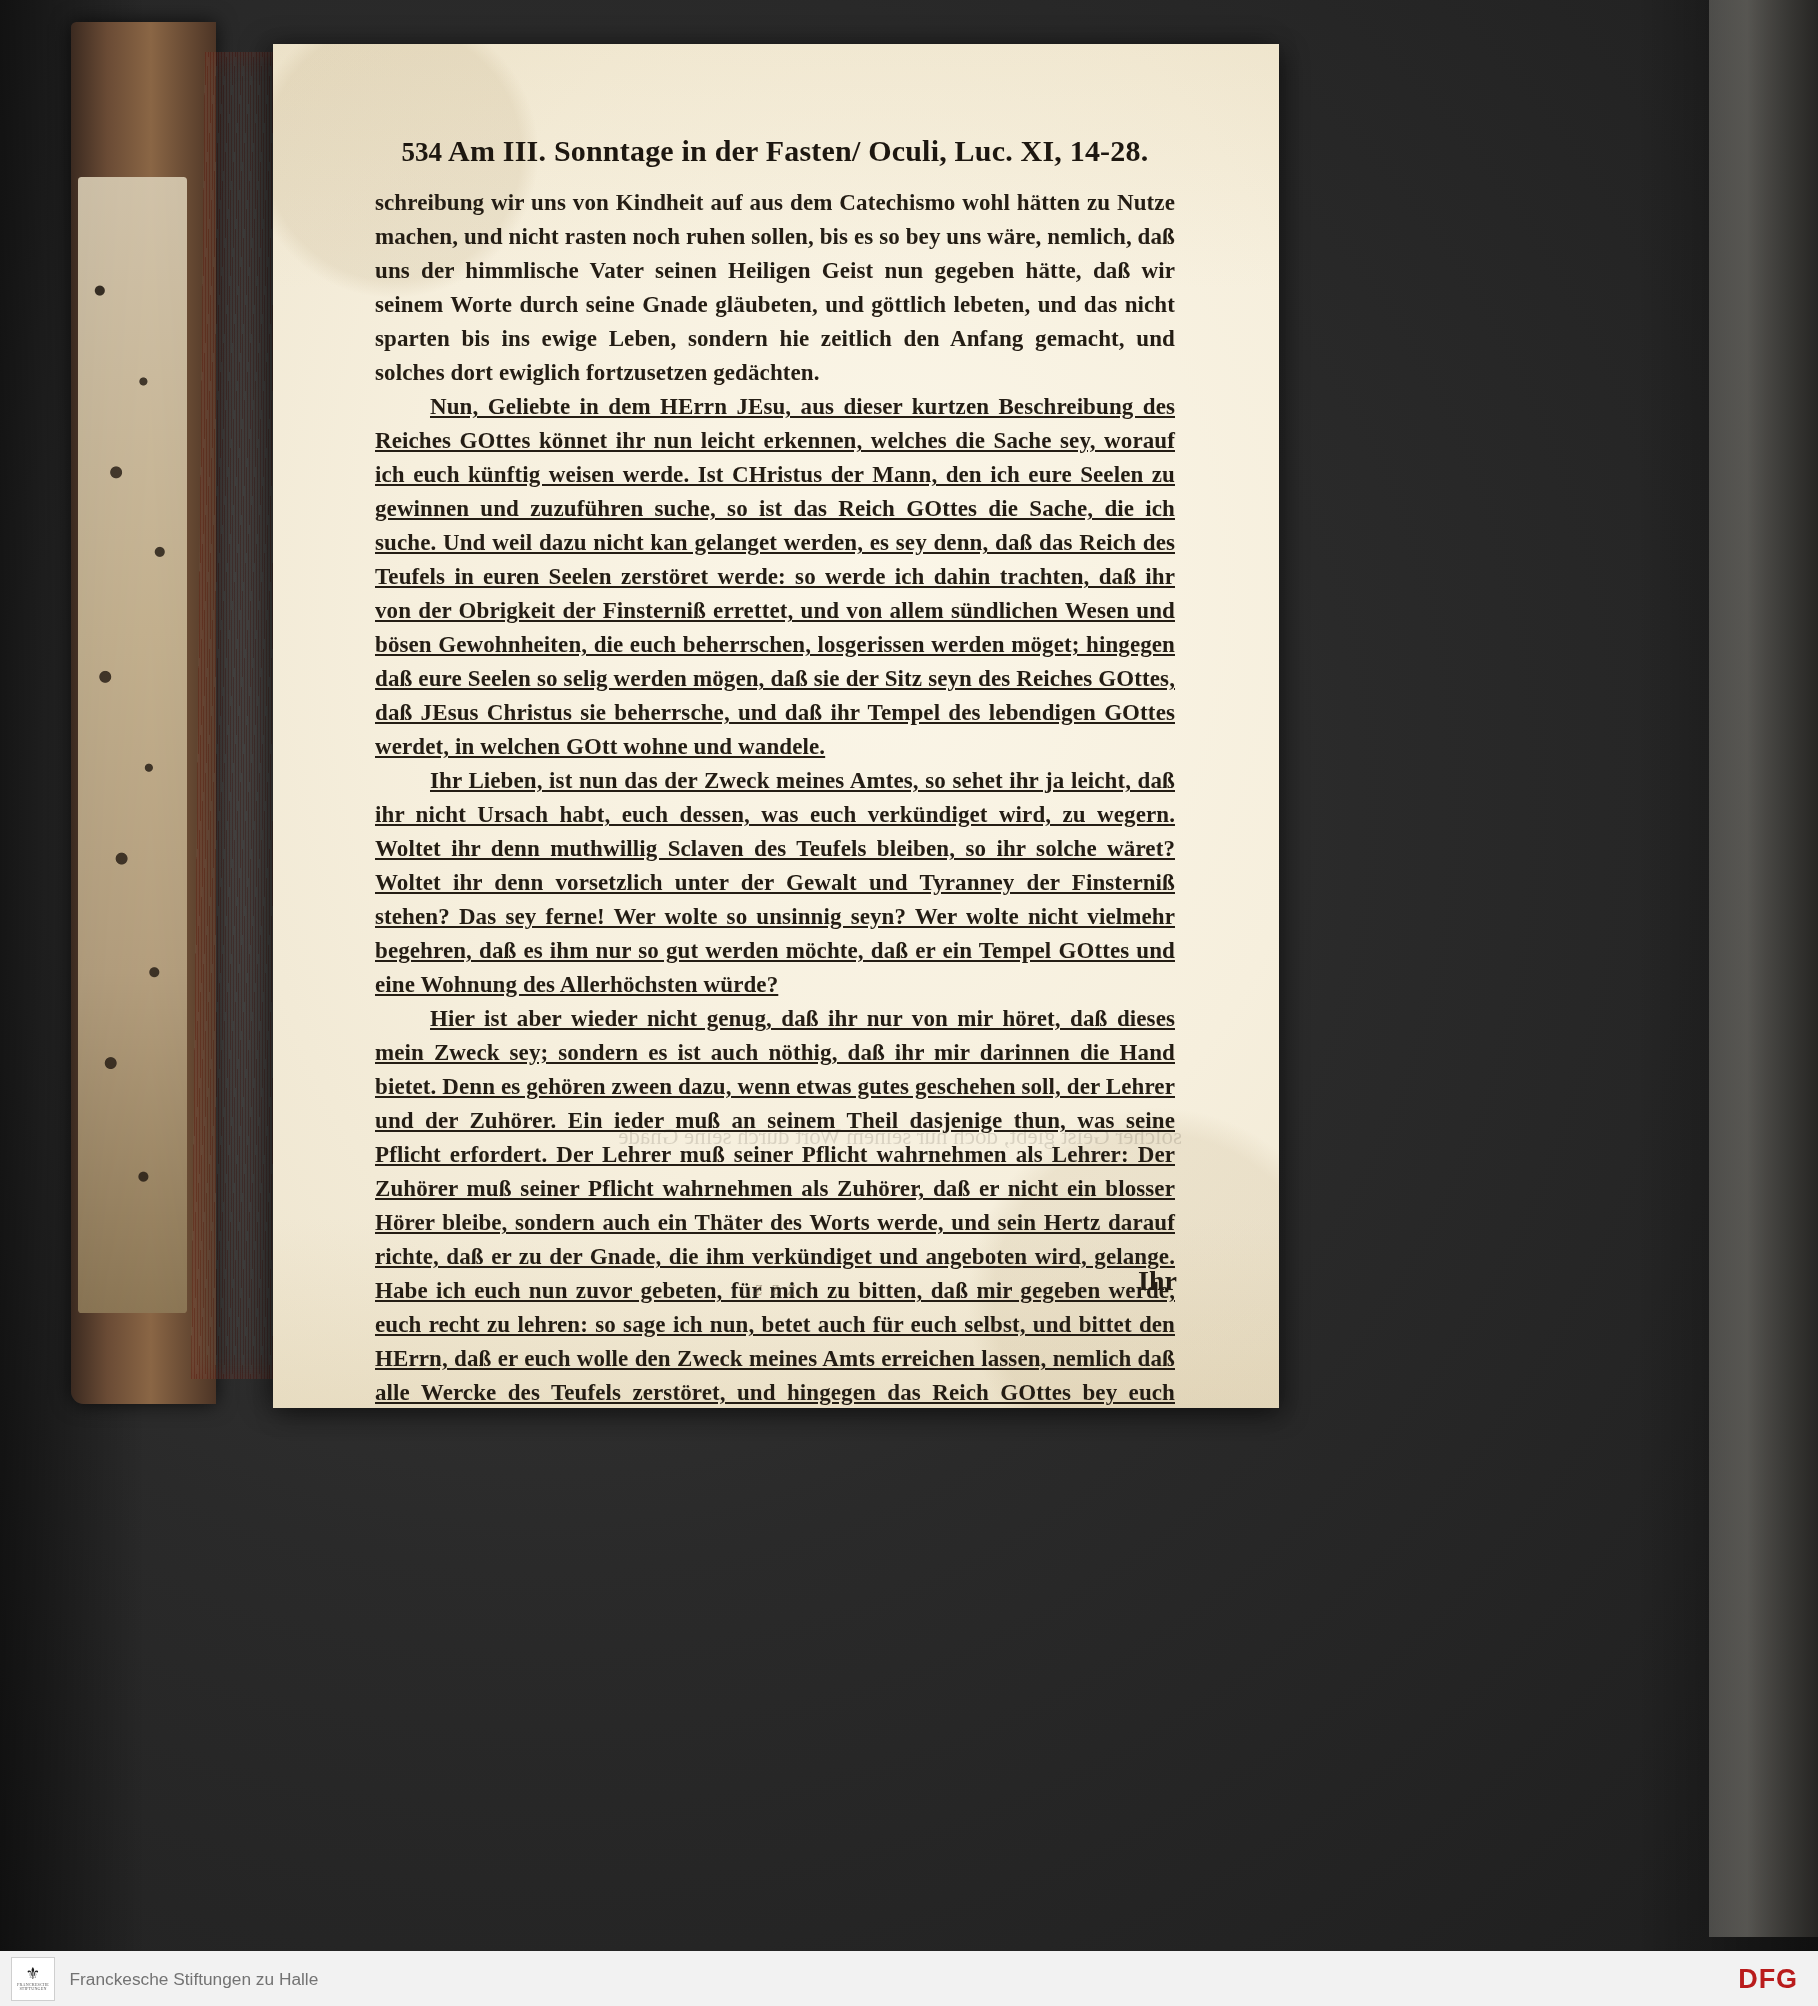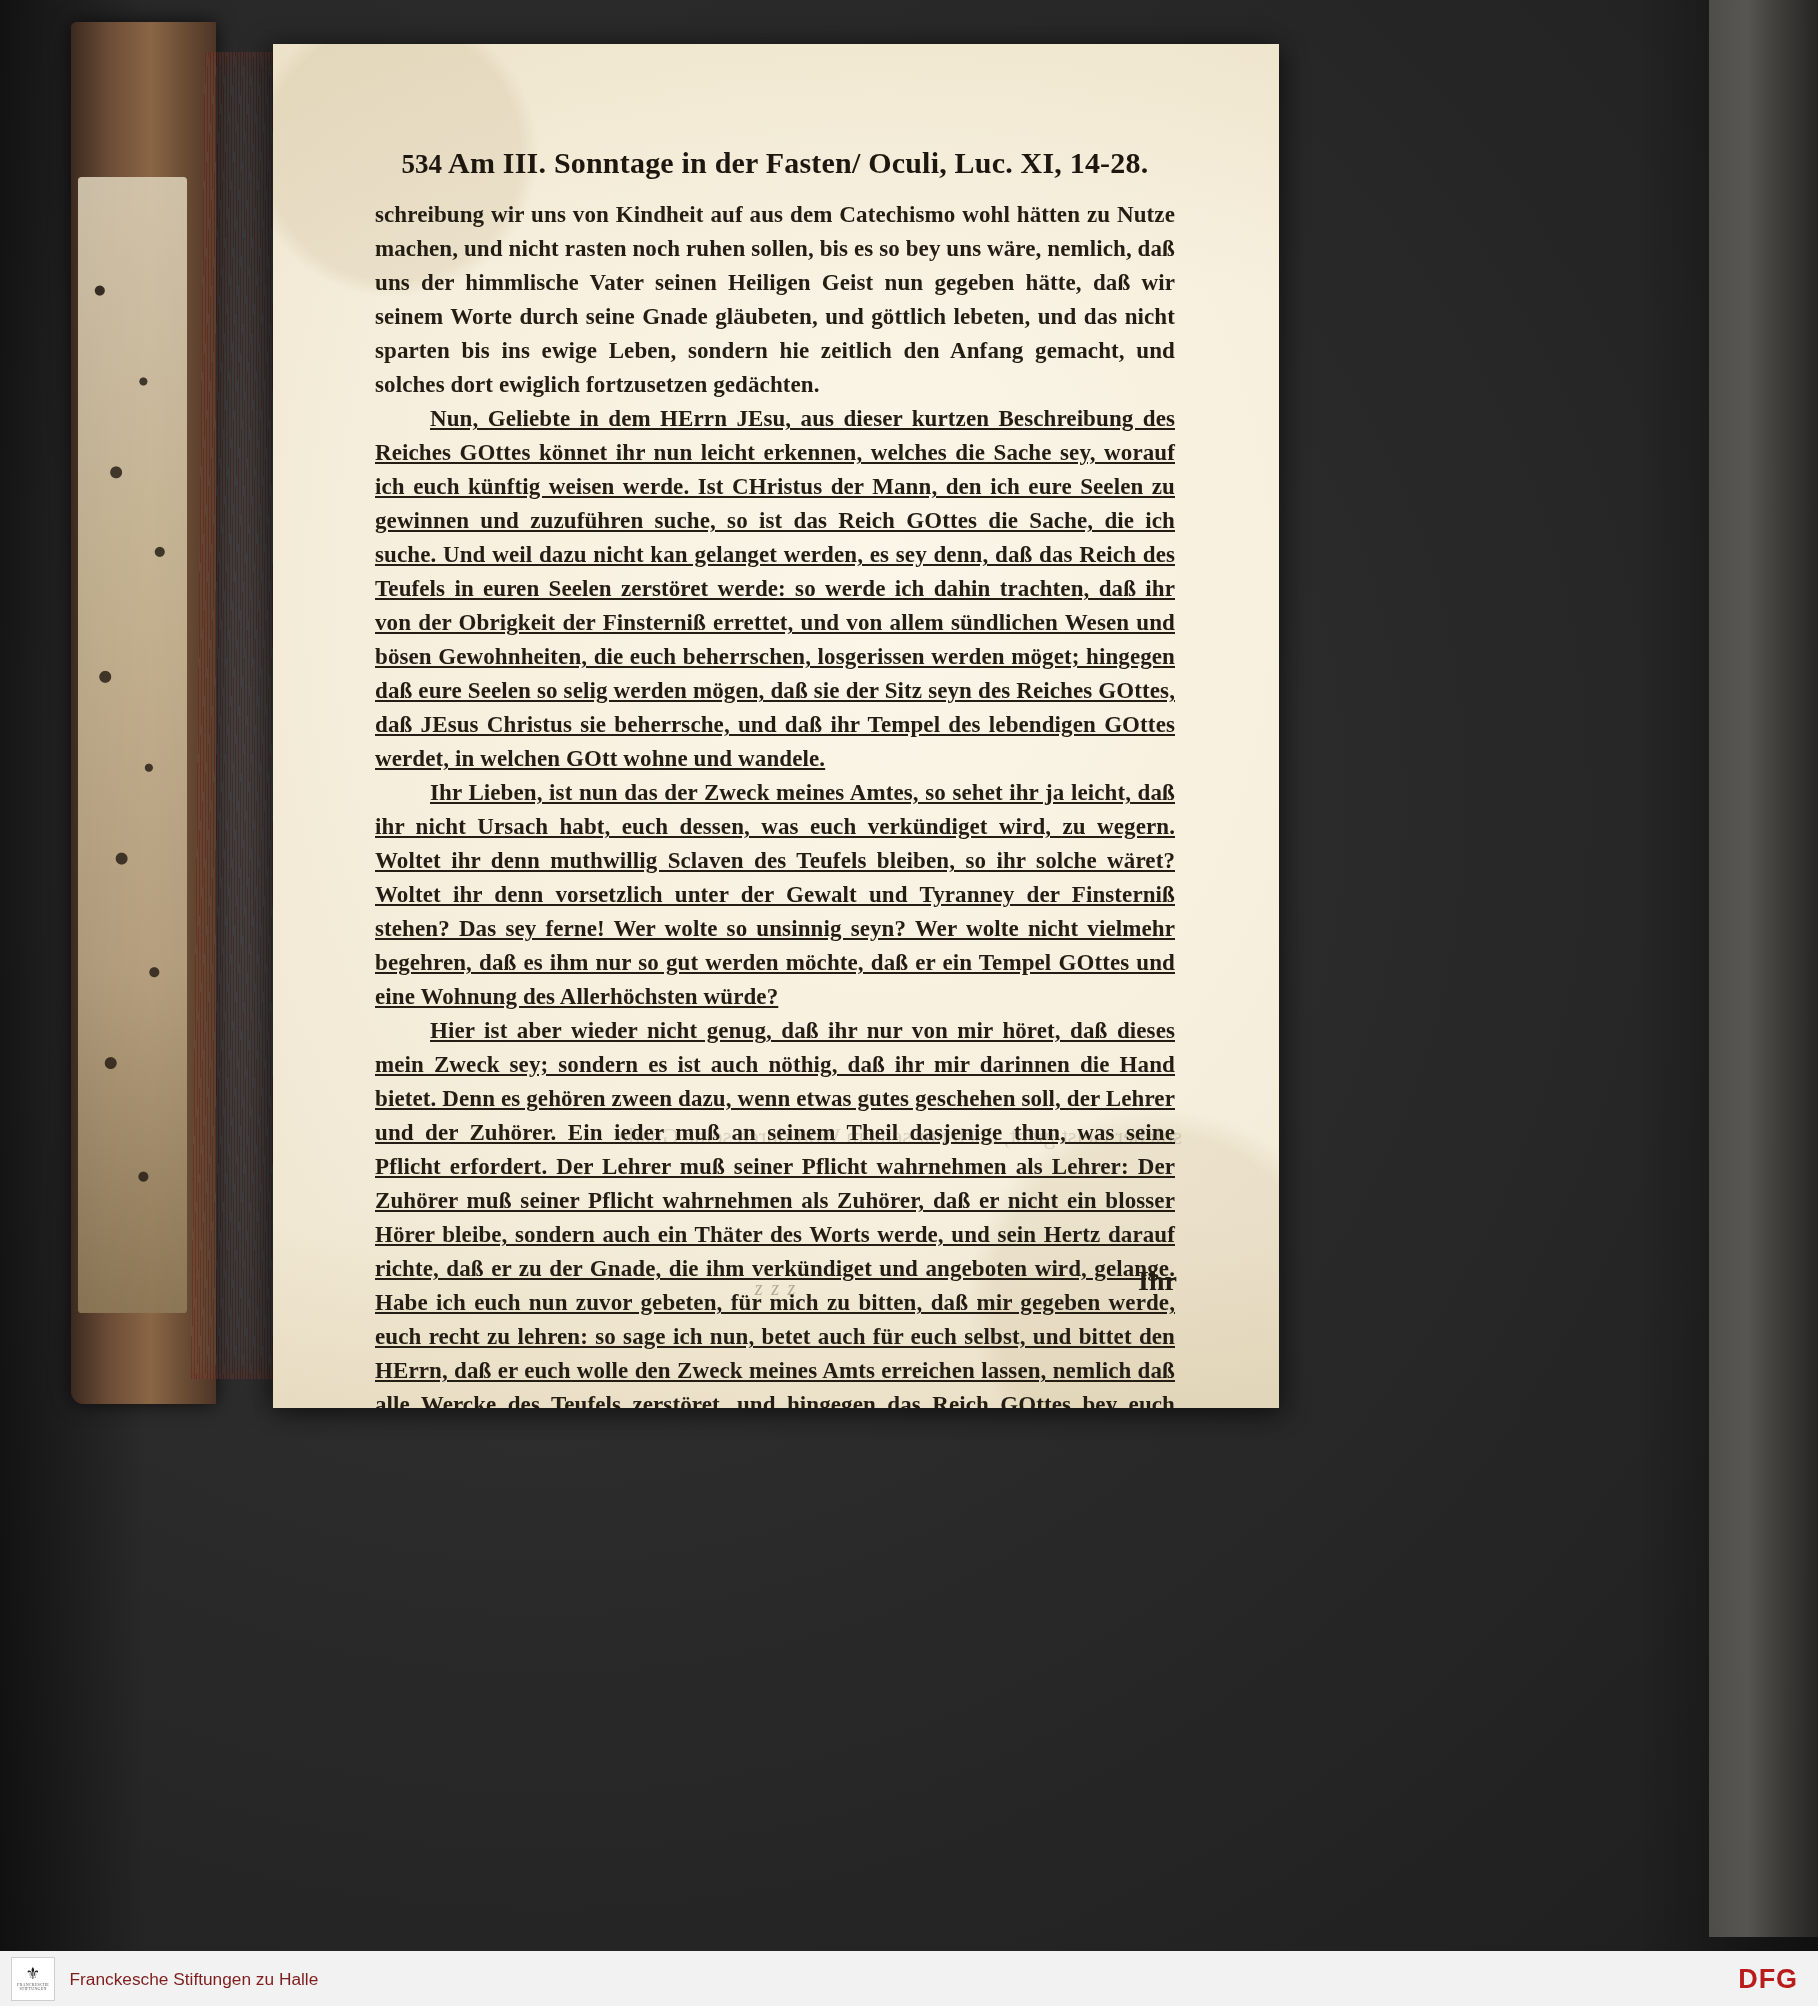--- a/index.html
+++ b/index.html
@@ -159,21 +159,21 @@
     line-height: 40px;
     color: #2a2118;
     font-family: "Liberation Serif", serif;
     pointer-events: none;
   }
 
   
   #text-column {
     position: absolute;
     left: 102px;
-    top: 101px;
+    top: 89px;
     width: 800px;
   }
 
   .running-head {
     display: block;
     font-family: "Liberation Serif", serif;
     font-weight: bold;
     font-size: 30px;
     line-height: 36px;
     color: #1d1710;
@@ -251,21 +251,21 @@
   }
   #footer-logo .mark {
     font-size: 16.4px;
     line-height: 16.4px;
     color: #1a1a1a;
   }
   #footer-text {
     margin-left: 14.5px;
     font-family: "Liberation Sans", sans-serif;
     font-size: 17.3px;
-    color: #7f1d1d;
+    color: #737373;
   }
   #footer-dfg {
     margin-left: auto;
     margin-right: 20px;
     font-family: "Liberation Sans", sans-serif;
     font-weight: bold;
     font-size: 27px;
     letter-spacing: 0.9px;
     color: #b91c1c;
   }

